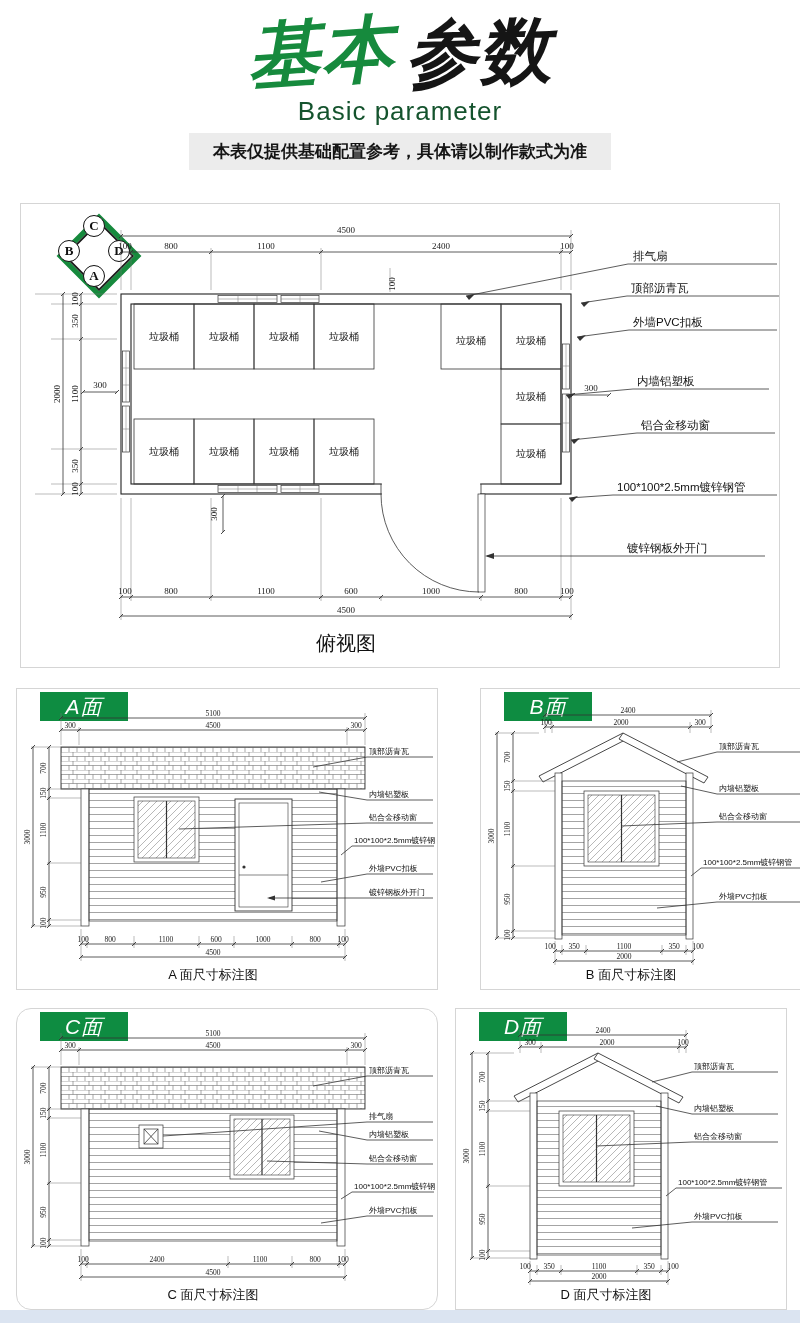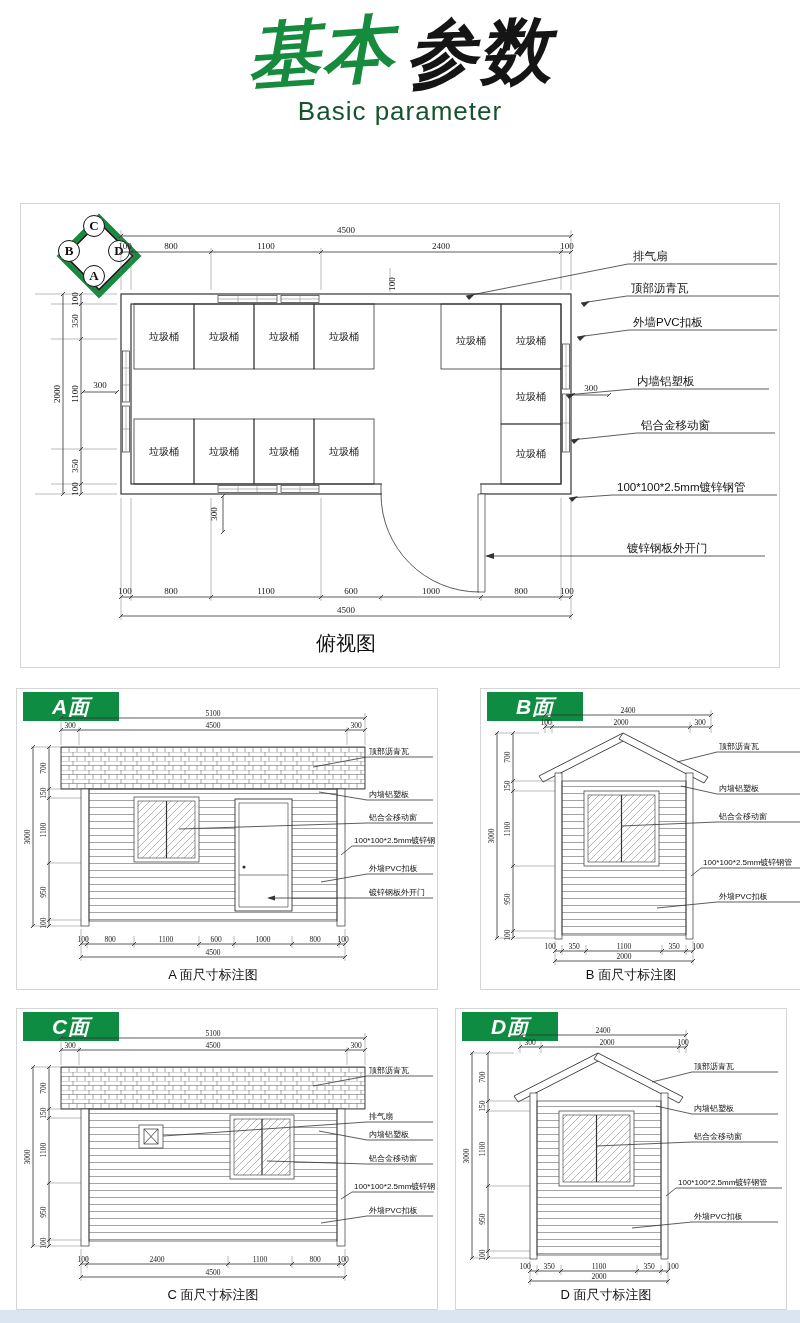--- a/index.html
+++ b/index.html
@@ -24,22 +24,22 @@
   .compass{position:absolute;left:36px;top:10px;width:74px;height:74px;}
   .compass .sqg{position:absolute;left:12px;top:12px;width:50px;height:50px;
                 transform:rotate(45deg);background:#fff;border:5px solid #168a3d;
                 box-shadow:inset 0 0 0 2px #1c1c1c;}
   .compass .cir{position:absolute;width:20px;height:20px;border:1.6px solid #111;
                 border-radius:50%;background:#fff;text-align:center;line-height:20px;
                 font-family:"Liberation Serif",serif;font-weight:bold;font-size:13px;color:#111;}
   
   .panel{position:absolute;border:1px solid #d5d5d5;background:#fff;}
   .panel svg{position:absolute;left:0;top:0;}
-  .tab{position:absolute;left:6px;top:3px;width:96px;height:29px;background:#0e8c41;
-       color:#fff;font-weight:bold;font-style:italic;font-size:21px;text-align:center;
+  .tab{position:absolute;left:23px;top:3px;width:88px;height:29px;background:#0e8c41;
+       color:#fff;font-weight:normal;font-style:italic;font-size:21px;text-align:center;
        line-height:29px;letter-spacing:1px;}
   .strip{position:absolute;left:0;top:1310px;width:800px;height:13px;background:#dbe4f1;}
   
   .dim{font:9px "Liberation Serif",serif;fill:#1a1a1a;}
   .dimS{font:7.5px "Liberation Serif",serif;fill:#1a1a1a;}
   .lbl{font:11.5px "Liberation Sans",sans-serif;fill:#111;}
   .lblS{font:8px "Liberation Sans",sans-serif;fill:#111;}
   .bin{font:10px "Liberation Sans",sans-serif;fill:#111;}
   .cap{font:20px "Liberation Sans",sans-serif;fill:#111;}
   .capS{font:13px "Liberation Sans",sans-serif;fill:#111;}
@@ -50,20 +50,21 @@
   .th{stroke:#333;stroke-width:.7;fill:#fff;}
   .ar{fill:#333;}
 </style>
 </head>
 <body>
 
 <div class="page">
 
   <div class="title"><span class="t1">基本</span><span class="t2">参数</span></div>
   <div class="subtitle">Basic parameter</div>
+  <div class="notice">本表仅提供基础配置参考，具体请以制作款式为准</div>
 
   <div class="plan-box">
     <div class="compass">
       <div class="sqg"></div>
       <div class="cir" style="left:26px;top:1px;">C</div>
       <div class="cir" style="left:1px;top:26px;">B</div>
       <div class="cir" style="left:51px;top:26px;">D</div>
       <div class="cir" style="left:26px;top:51px;">A</div>
     </div>
 
@@ -364,21 +365,21 @@
         <path class="ln" d="M322 133H236L140 137"></path>
         <text class="lblS" x="222" y="176">100*100*2.5mm镀锌钢管</text>
         <path class="ln" d="M326 179H220L210 187"></path>
         <text class="lblS" x="238" y="210">外墙PVC扣板</text>
         <path class="ln" d="M322 213H236L176 219"></path>
       </g>
       <text class="capS" x="150" y="290" text-anchor="middle">B 面尺寸标注图</text>
     </svg>
   </div>
 
-  <div class="panel" style="left:16px;top:1008px;width:420px;height:300px;">
+  <div class="panel" style="left:16px;top:1008px;width:420px;height:300px;border-radius:15px;">
     <div class="tab">C面</div>
     <svg width="418" height="298" viewBox="0 0 418 298">
       <defs>
         <pattern id="brkC" width="16" height="9" patternUnits="userSpaceOnUse">
           <path d="M0 0h16M0 4.5h16M8 0v4.5M4 4.5v4.5M12 4.5v4.5" stroke="#555" stroke-width=".5" fill="none"></path>
         </pattern>
         <pattern id="sidC" width="8" height="7" patternUnits="userSpaceOnUse">
           <path d="M0 6.5h8" stroke="#666" stroke-width=".6" fill="none"></path>
         </pattern>
         <pattern id="hatC" width="7" height="7" patternUnits="userSpaceOnUse">

